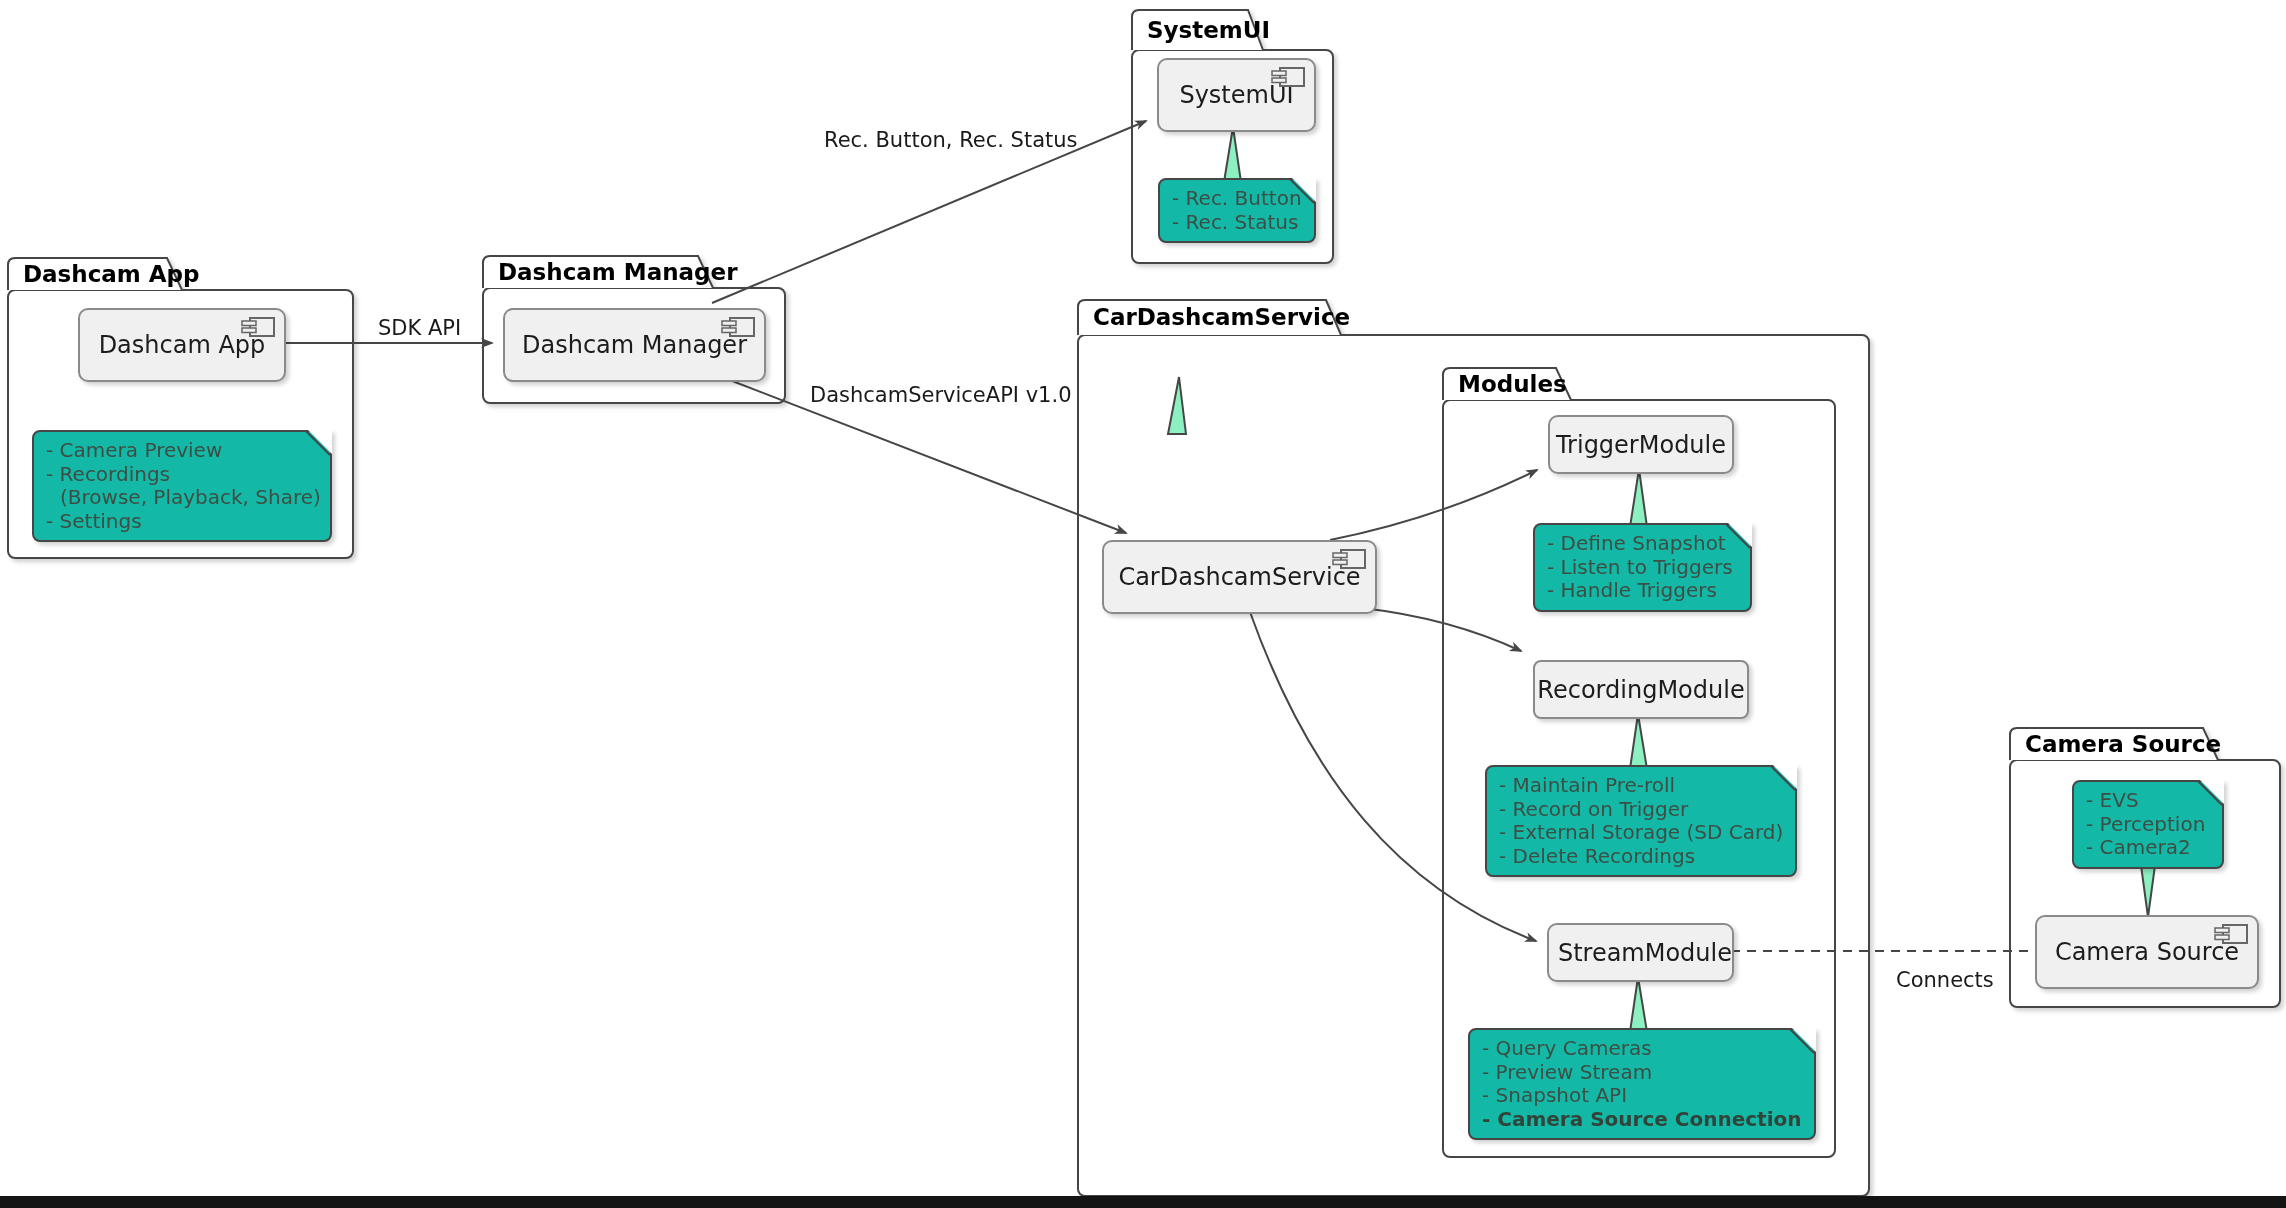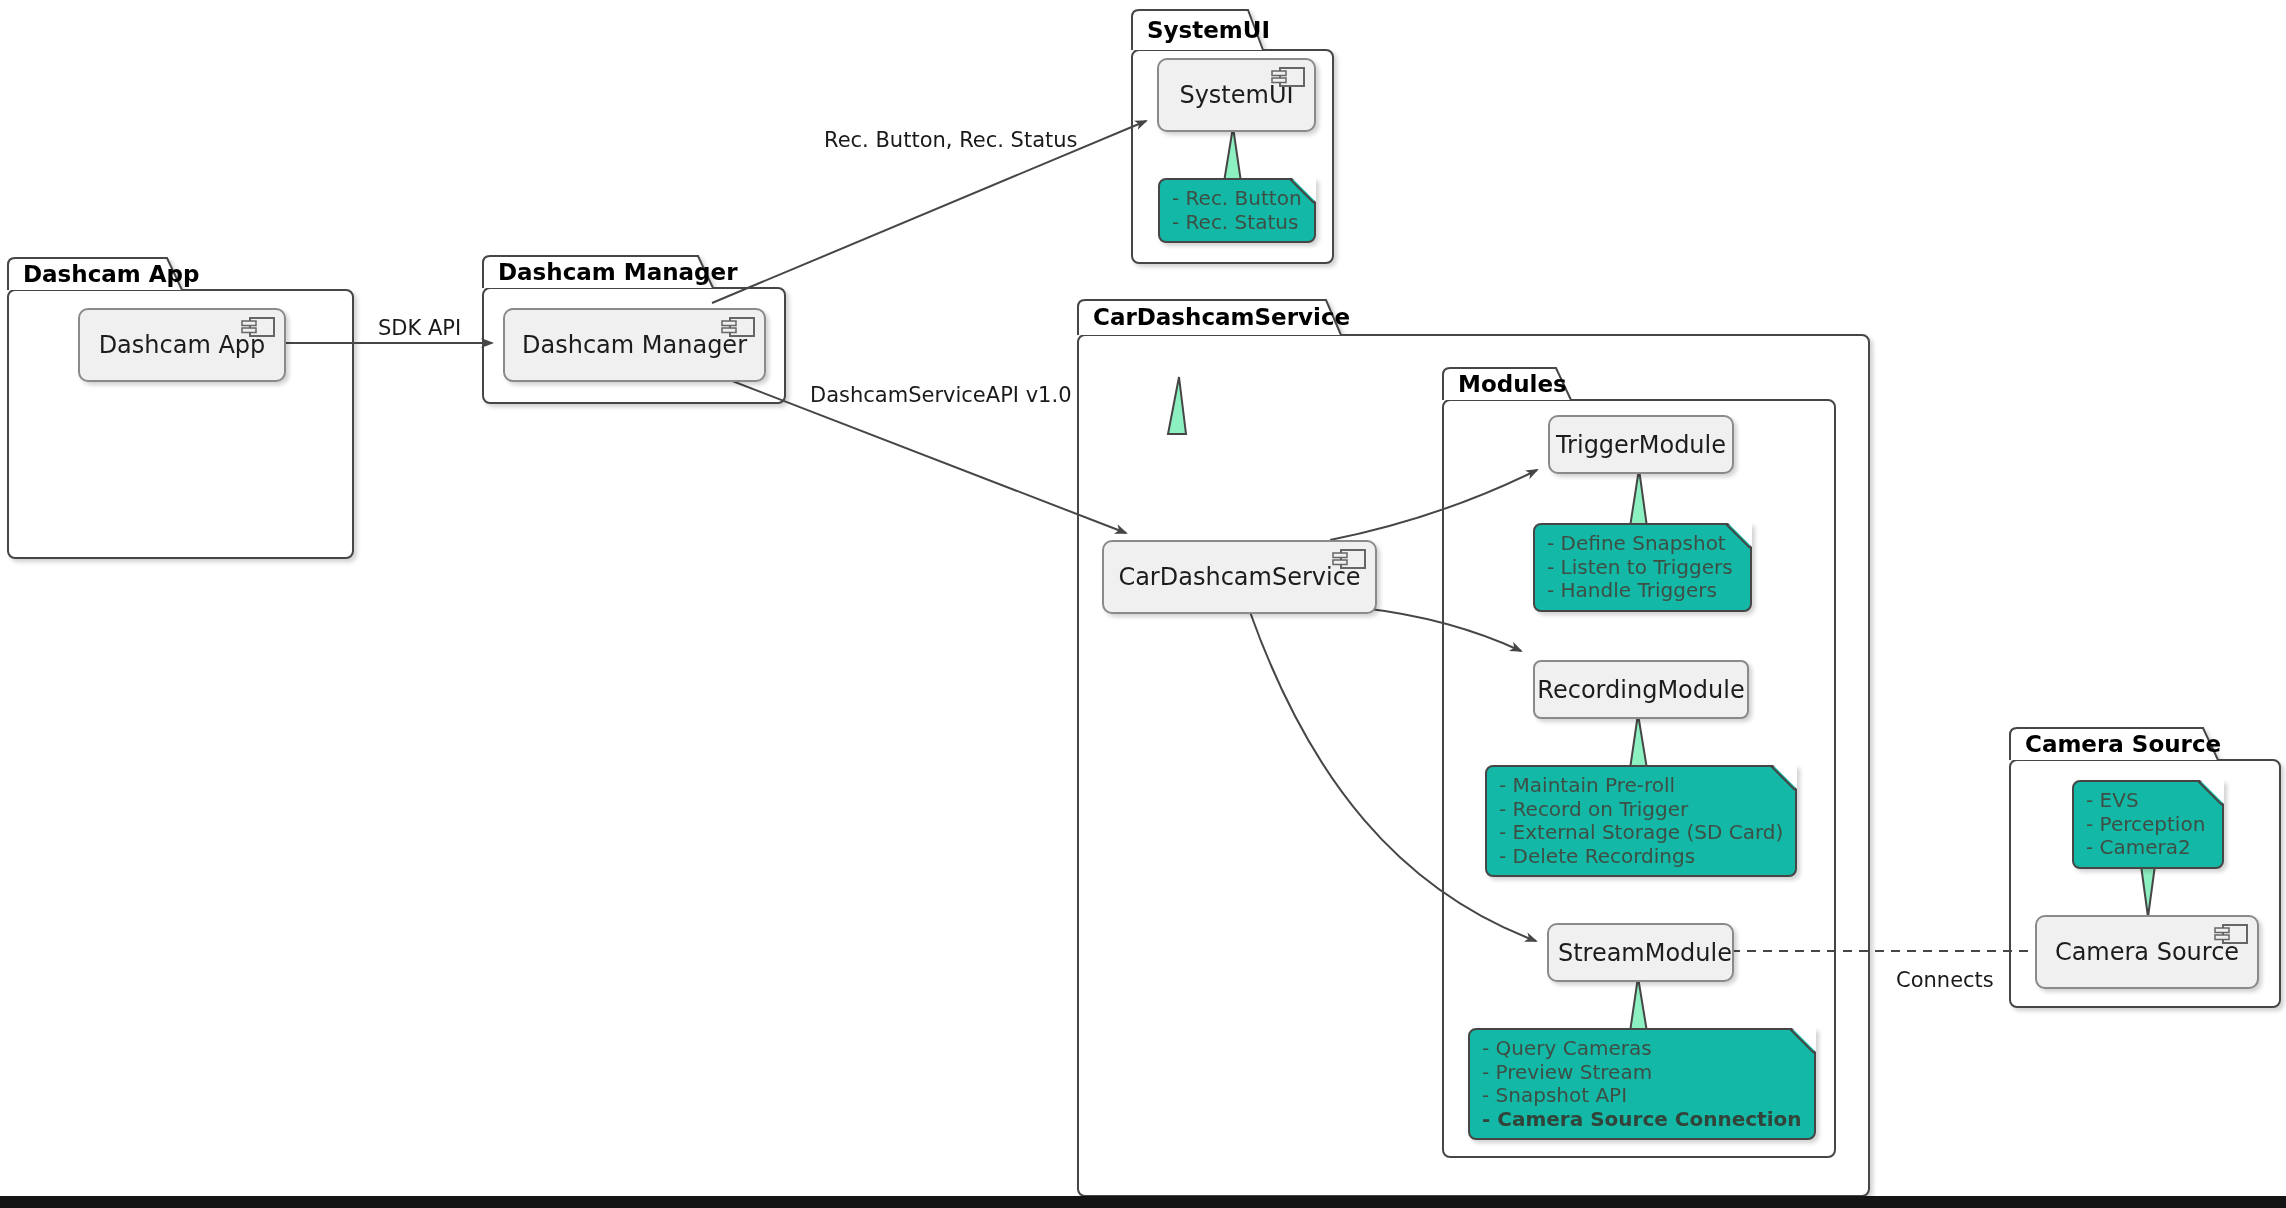--- a/index.html
+++ b/index.html
@@ -165,20 +165,26 @@
       <rect x="1" y="11" width="14" height="4.5" fill="#f0f0f0" stroke="#666" stroke-width="1.5"></rect>
     </svg>
     <span>Camera Source</span>
   </div>
 
   <div class="note" style="left:1158px;top:178px;width:130px;">
     <div class="nline">- Rec. Button</div>
     <div class="nline">- Rec. Status</div>
   </div>
 
+  <div class="note" style="left:32px;top:430px;width:272px;">
+    <div class="nline">- Camera Preview</div>
+    <div class="nline">- Recordings</div>
+    <div class="nline indent">(Browse, Playback, Share)</div>
+    <div class="nline">- Settings</div>
+  </div>
 
   <div class="note" style="left:1533px;top:523px;width:191px;">
     <div class="nline">- Define Snapshot</div>
     <div class="nline">- Listen to Triggers</div>
     <div class="nline">- Handle Triggers</div>
   </div>
 
   <div class="note" style="left:1485px;top:765px;width:284px;">
     <div class="nline">- Maintain Pre-roll</div>
     <div class="nline">- Record on Trigger</div>

